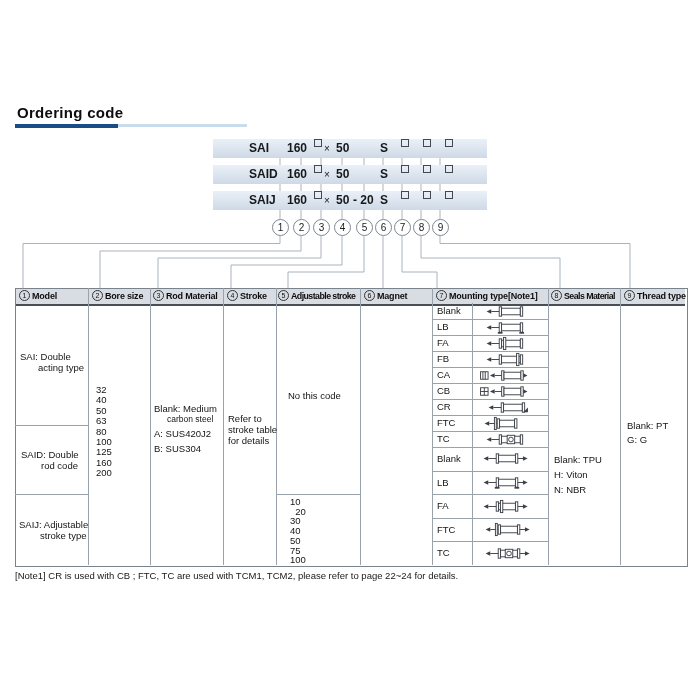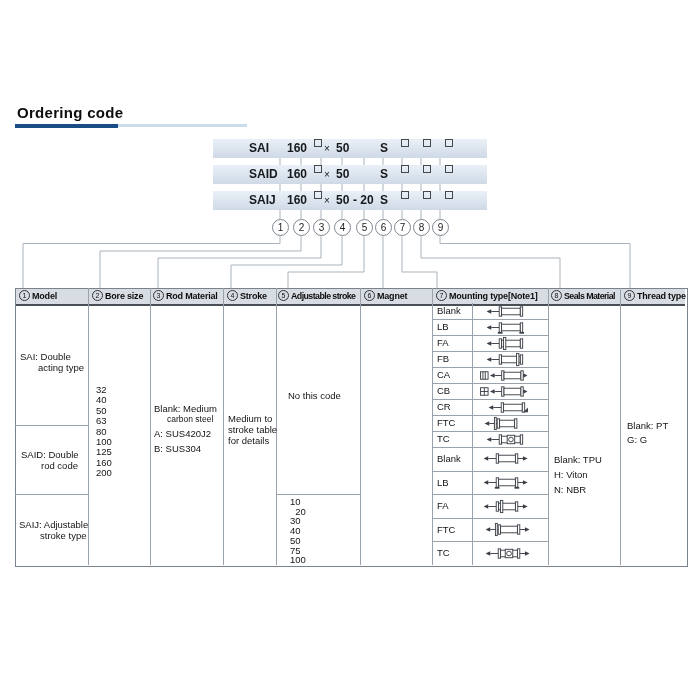--- a/index.html
+++ b/index.html
@@ -156,21 +156,21 @@
     <span style="display:block;">160</span>
     <span style="display:block;">200</span>
   </div>
 
   <div class="abs cell-text" style="left:154px;top:403px;">Blank: Medium</div>
   <div class="abs cell-text small" style="left:167px;top:414px;">carbon steel</div>
   <div class="abs cell-text" style="left:154px;top:428px;">A: SUS420J2</div>
   <div class="abs cell-text" style="left:154px;top:443px;">B: SUS304</div>
 
   <div class="abs cell-text" style="left:228px;top:413px;">
-    <span style="display:block;">Medium to</span>
+    <span style="display:block;">Refer to</span>
     <span style="display:block;">stroke table</span>
     <span style="display:block;">for details</span>
   </div>
 
   <div class="abs hline" style="left:276px;top:494px;width:84px;"></div>
   <div class="abs cell-text" style="left:288px;top:390px;">No this code</div>
   <div class="abs cell-text" style="left:290px;top:497px;line-height:9.7px;">
     <span style="display:block;">10</span>
     <span style="display:block;text-align:right;">20</span>
     <span style="display:block;">30</span>
@@ -374,14 +374,15 @@
     <span style="display:block;margin-top:40px;">Blank: TPU</span>
     <span style="display:block;">H: Viton</span>
     <span style="display:block;">N: NBR</span>
   </div>
 
   <div class="abs cell-text" style="left:627px;top:419px;line-height:14px;">
     <span style="display:block;">Blank: PT</span>
     <span style="display:block;">G: G</span>
   </div>
 
+  <div class="abs note" style="left:15px;top:570px;">[Note1] CR is used with CB ; FTC, TC are used with TCM1, TCM2, please refer to page 22~24 for details.</div>
 
 </div>
 
 </body></html>

